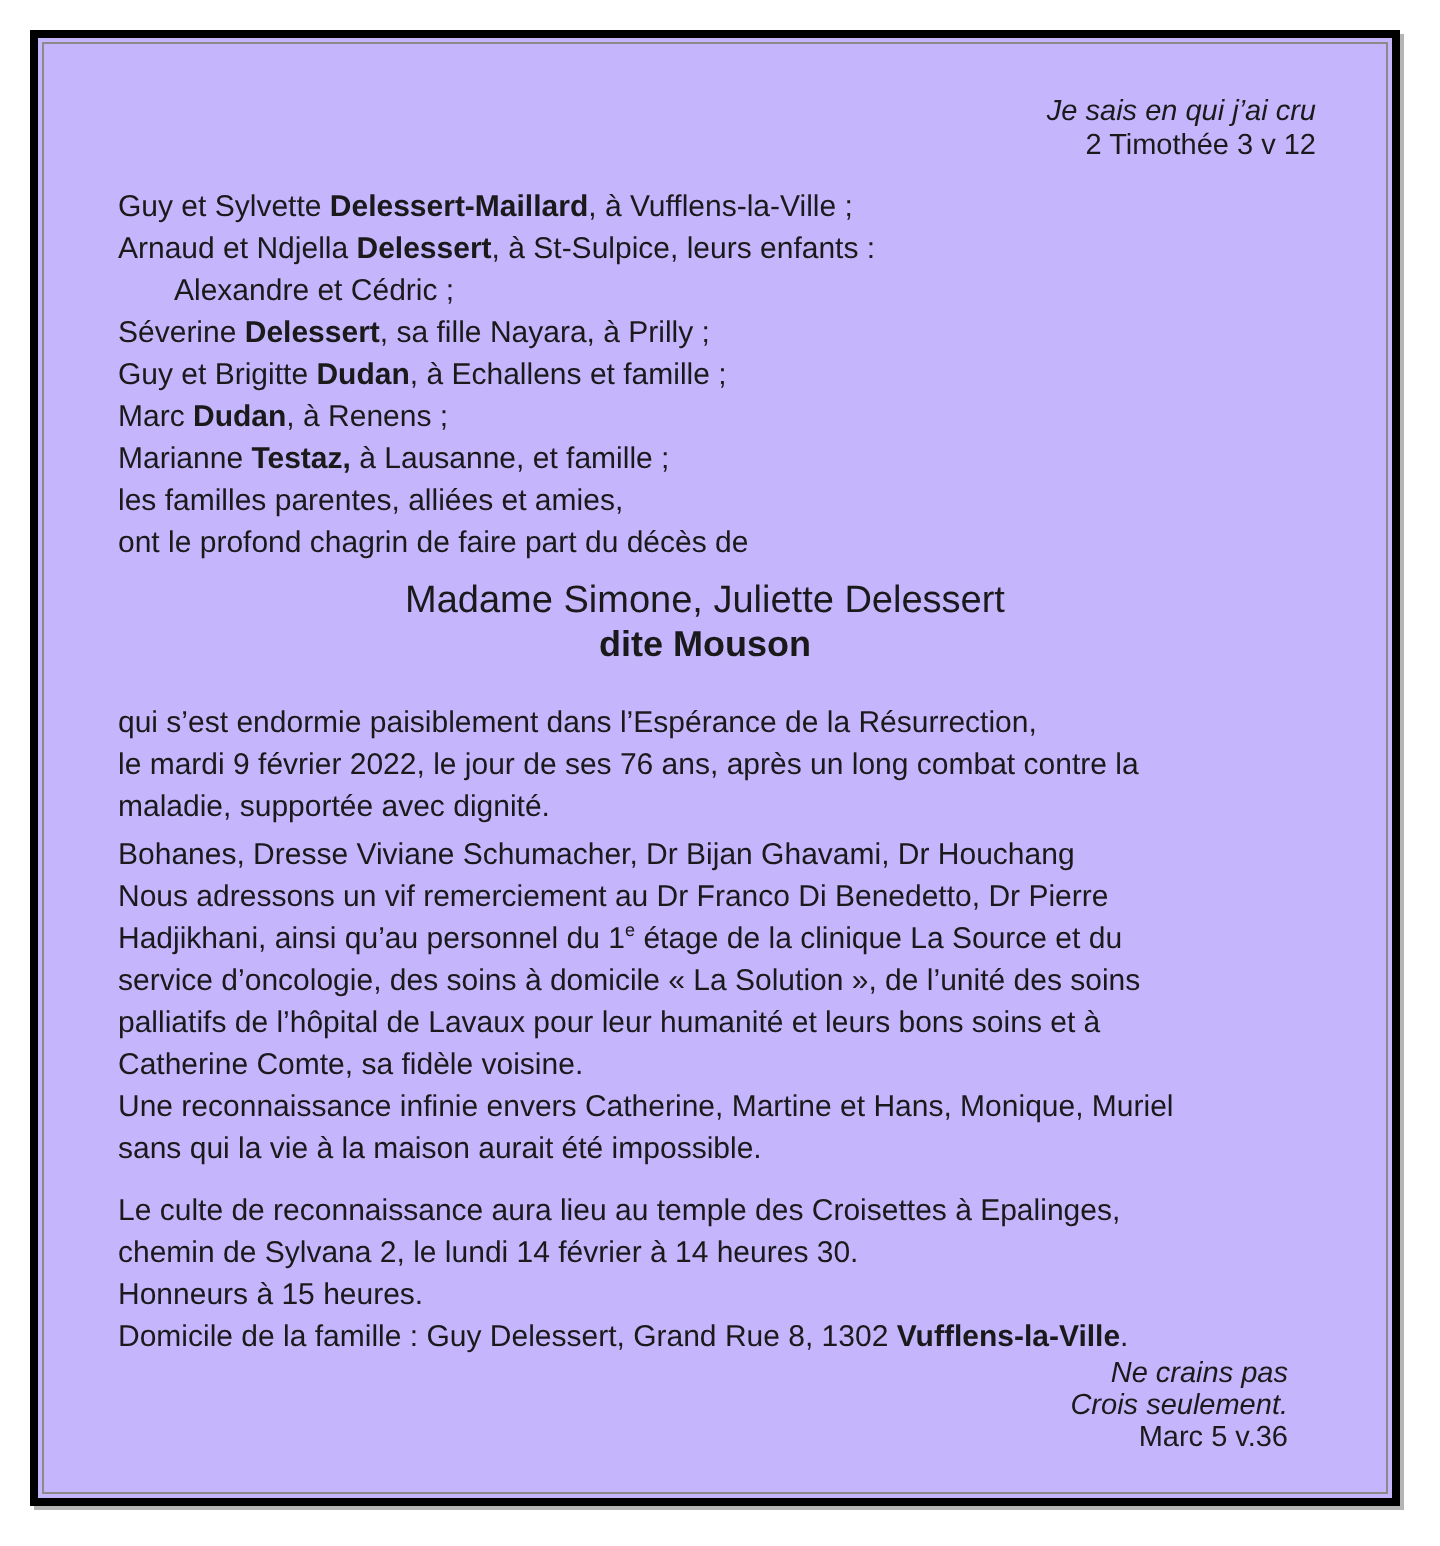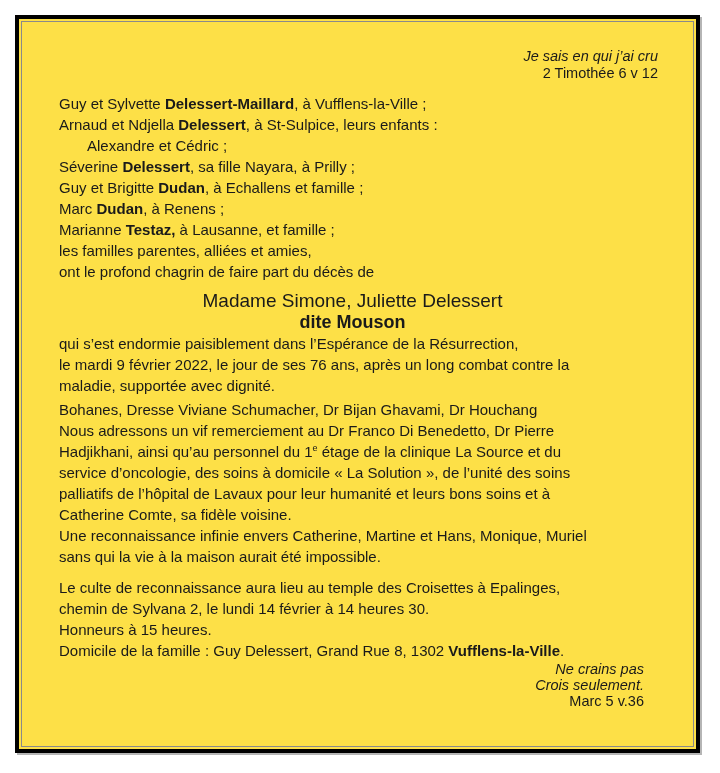--- a/index.html
+++ b/index.html
@@ -17,21 +17,21 @@
   }
   .frame {
     position: absolute;
     left: 15px;
     top: 15px;
     width: 685px;
     height: 738px;
     box-sizing: border-box;
     border: 4px solid #000000;
     box-shadow: 2px 2px 0 #b5b5b5;
-    background: #fde047;
+    background: #c4b5fd;
   }
   .frame-inner {
     position: absolute;
     inset: 2px;
     border: 1px solid #8a8a8a;
   }
   .content {
     position: absolute;
     inset: 0;
     padding: 26px 35px 0 37px;
@@ -61,39 +61,39 @@
   .name {
     font-size: 19px;
     font-weight: normal;
     line-height: 23px;
   }
   .alias {
     font-size: 18px;
     font-weight: bold;
     line-height: 21px;
   }
-  .para.death { }
+  .para.death { margin-top: 18px; }
   .para.thanks { margin-top: 3px; }
   .para.ceremony { margin-top: 10px; }
   sup {
     font-size: 9px;
     line-height: 0;
     vertical-align: super;
   }
 </style>
 </head>
 <body>
 
 <div class="frame">
   <div class="frame-inner">
     <div class="content">
 
       <div class="epigraph top">
         <div class="i">Je sais en qui j’ai cru</div>
-        <div>2 Timothée 6 v 12</div>
+        <div>2 Timothée 3 v 12</div>
       </div>
 
       <div class="family">
           <div class="tline"><span>Guy et Sylvette </span><span class="b">Delessert-Maillard</span><span>, à Vufflens-la-Ville ;</span></div>
           <div class="tline"><span>Arnaud et Ndjella </span><span class="b">Delessert</span><span>, à St-Sulpice, leurs enfants :</span></div>
           <div class="tline indent"><span>Alexandre et Cédric ;</span></div>
           <div class="tline"><span>Séverine </span><span class="b">Delessert</span><span>, sa fille Nayara, à Prilly ;</span></div>
           <div class="tline"><span>Guy et Brigitte </span><span class="b">Dudan</span><span>, à Echallens et famille ;</span></div>
           <div class="tline"><span>Marc </span><span class="b">Dudan</span><span>, à Renens ;</span></div>
           <div class="tline"><span>Marianne </span><span class="b">Testaz,</span><span> à Lausanne, et famille ;</span></div>

